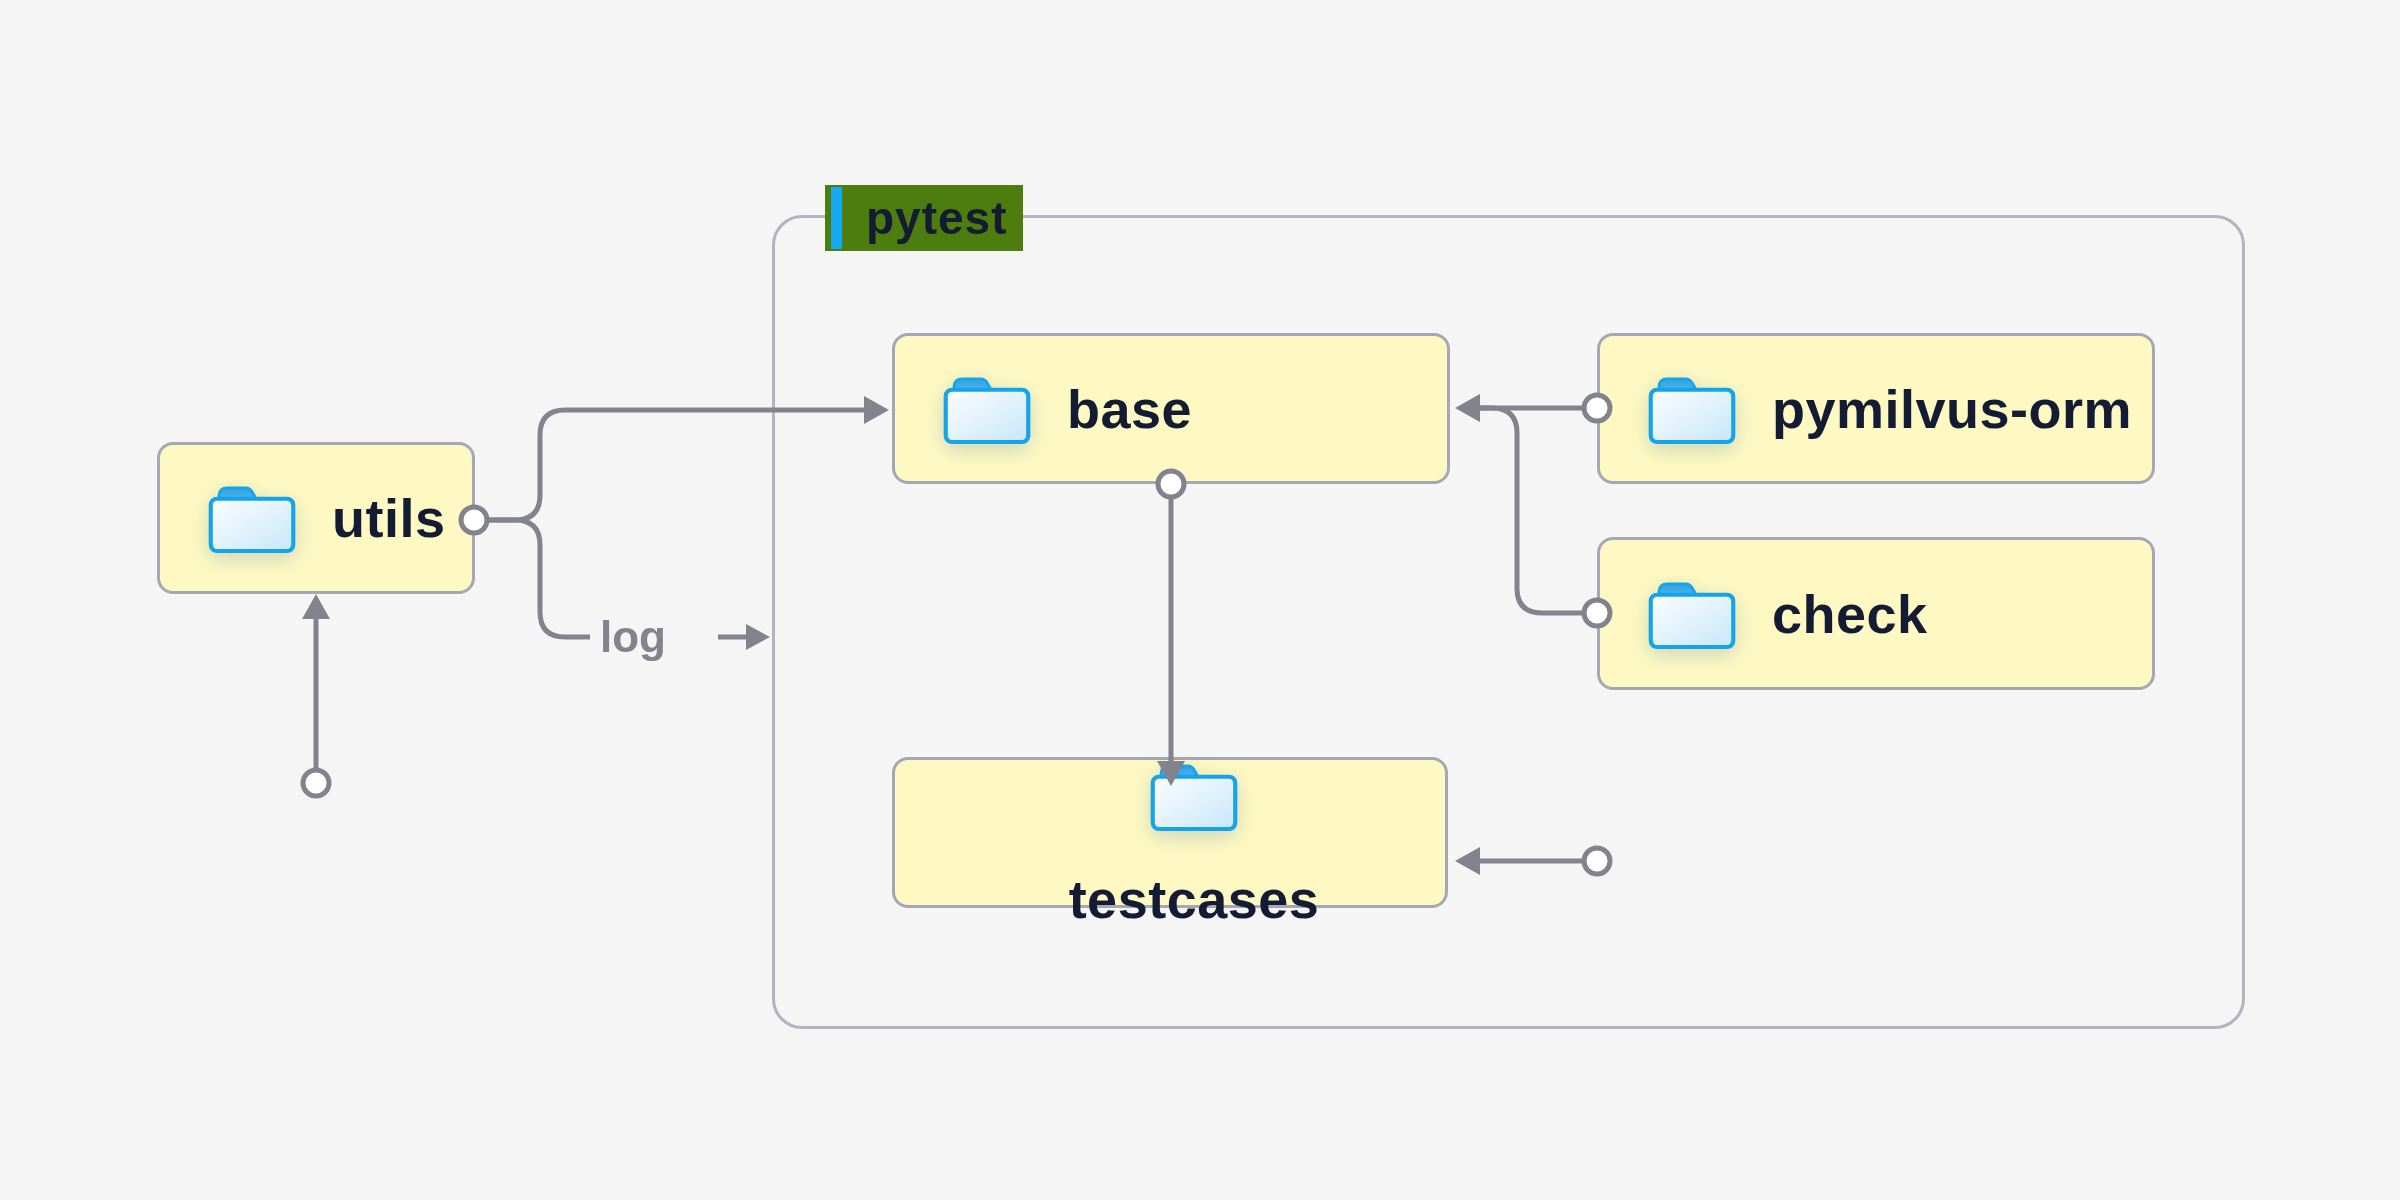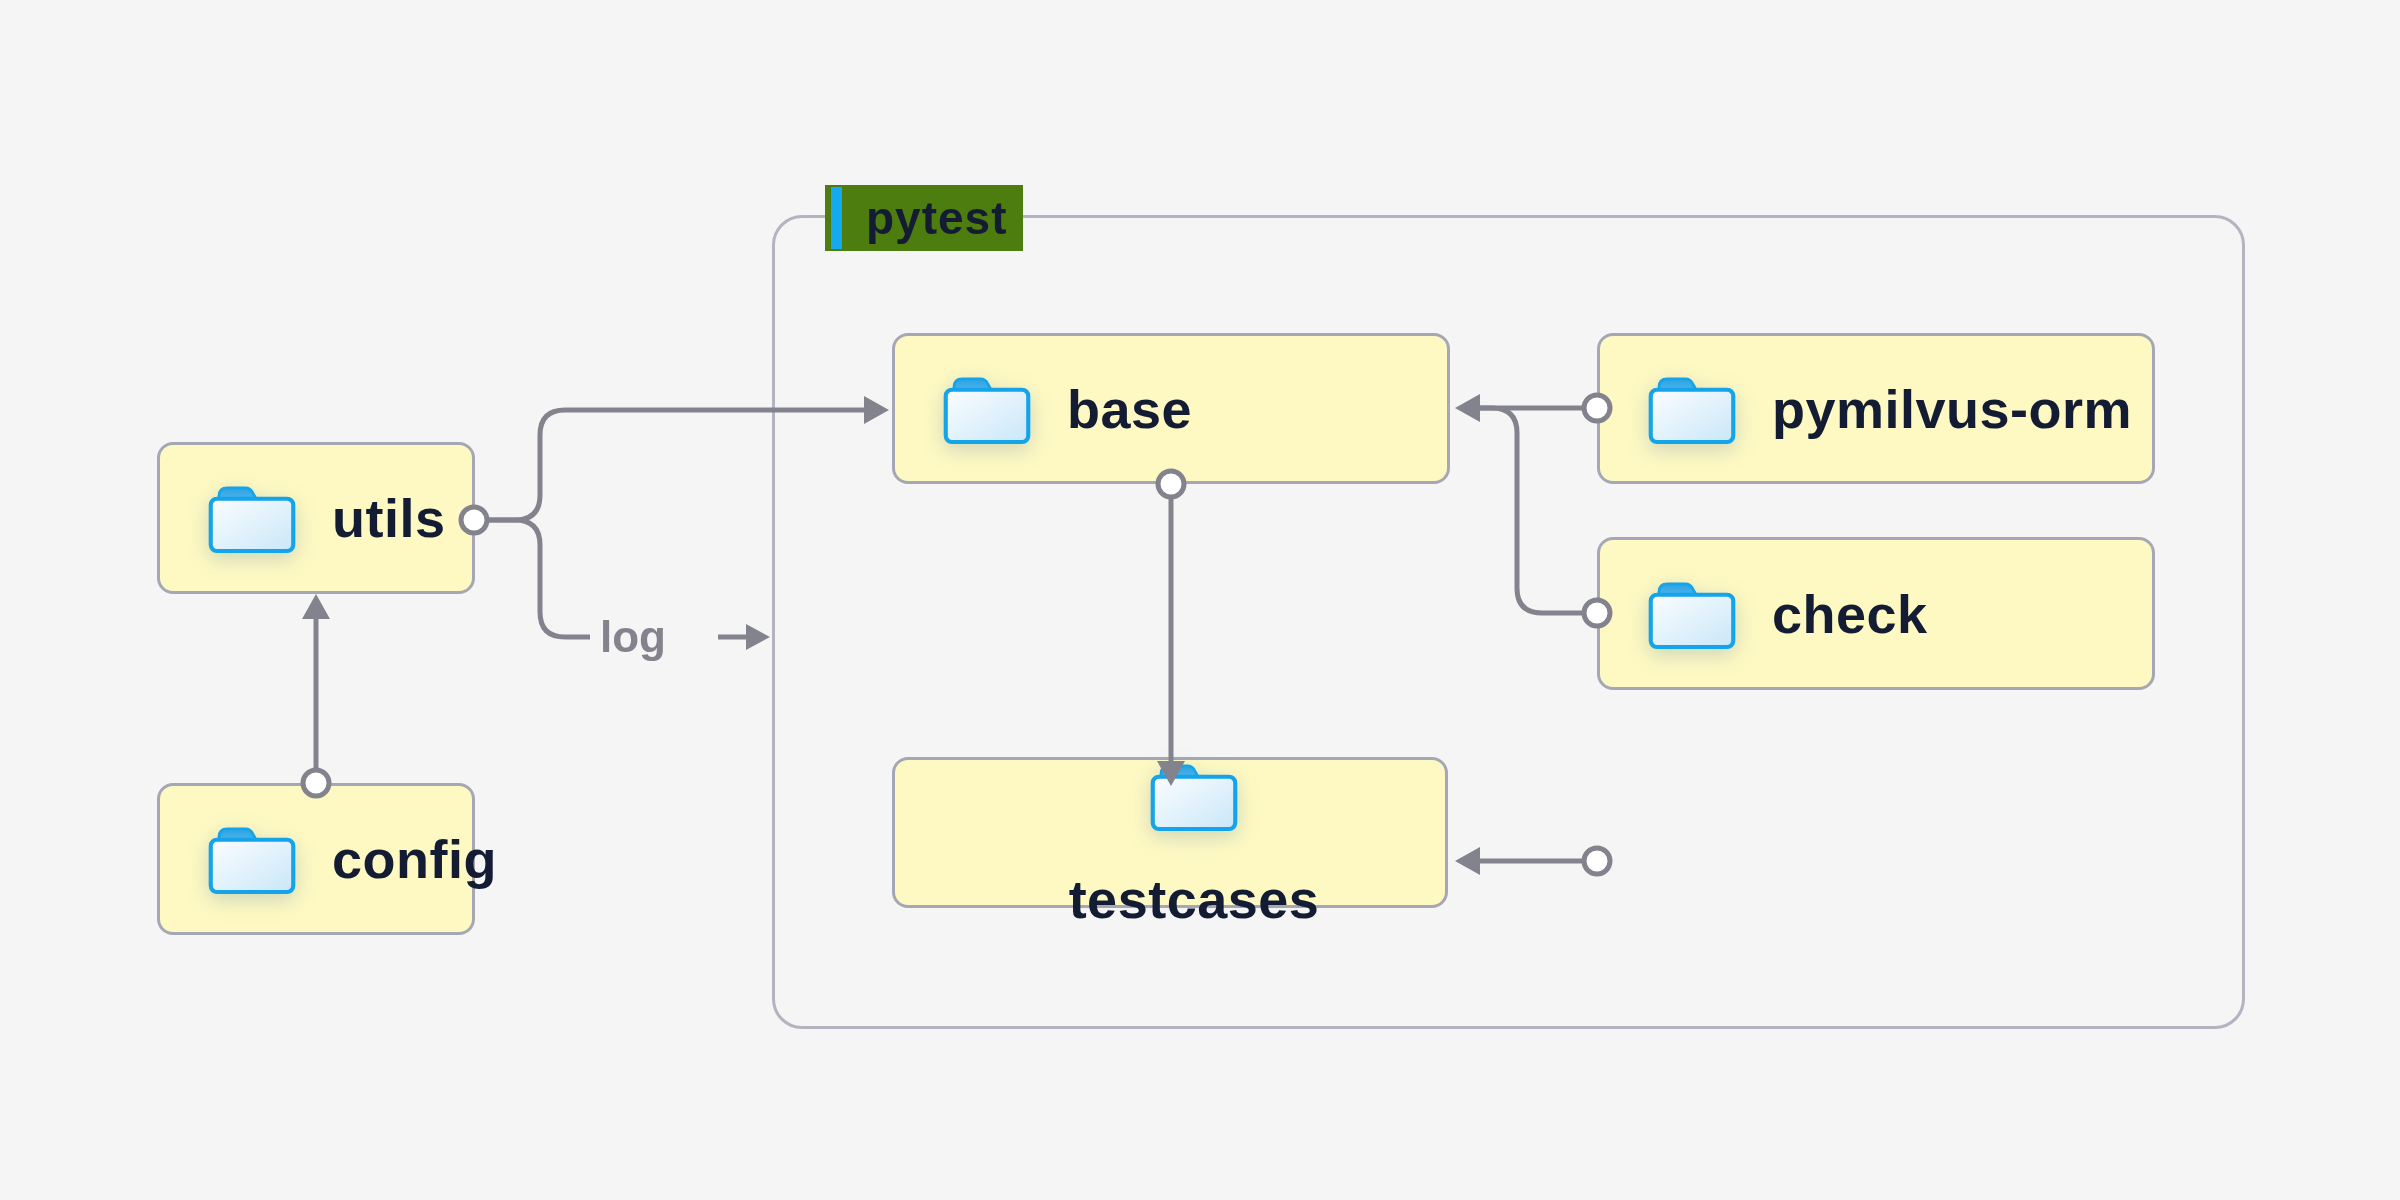--- a/index.html
+++ b/index.html
@@ -78,26 +78,20 @@
     </div>
   </div>
 
   <div class="node n-utils">
     <svg class="folder" viewBox="0 0 64 52">
         <use href="#folderShape"></use>
       </svg>
     <span class="node-label">utils</span>
   </div>
 
-  <div class="node n-config">
-    <svg class="folder" viewBox="0 0 64 52">
-        <use href="#folderShape"></use>
-      </svg>
-    <span class="node-label">config</span>
-  </div>
 
   <div class="node n-base">
     <svg class="folder" viewBox="0 0 64 52">
         <use href="#folderShape"></use>
       </svg>
     <span class="node-label">base</span>
   </div>
 
   <div class="node n-pymilvus">
     <svg class="folder" viewBox="0 0 64 52">

